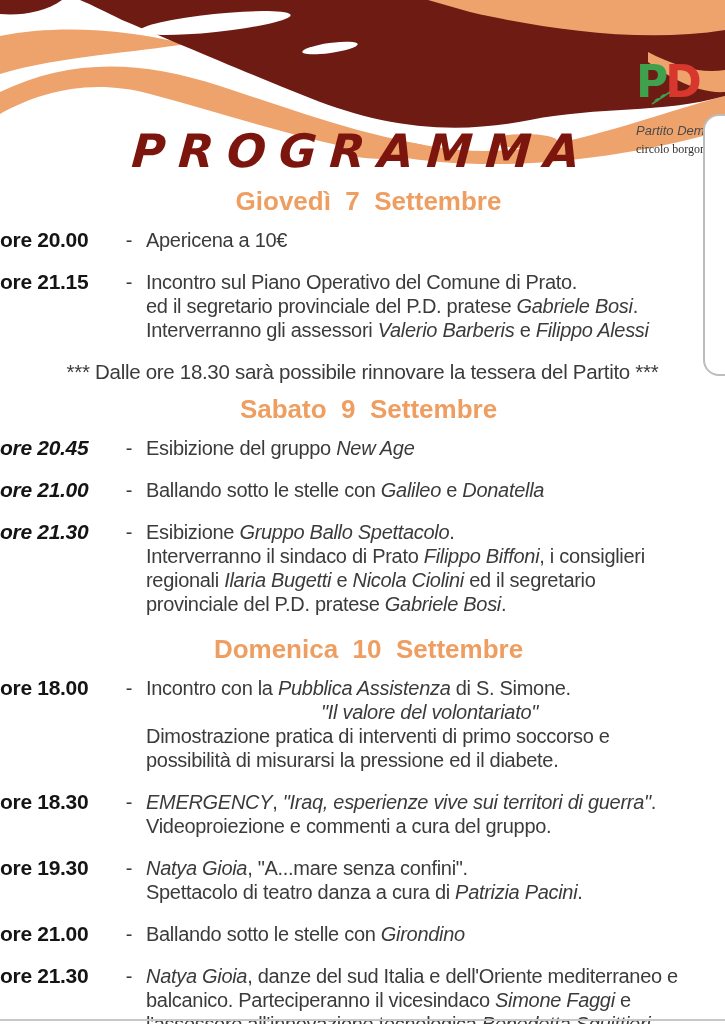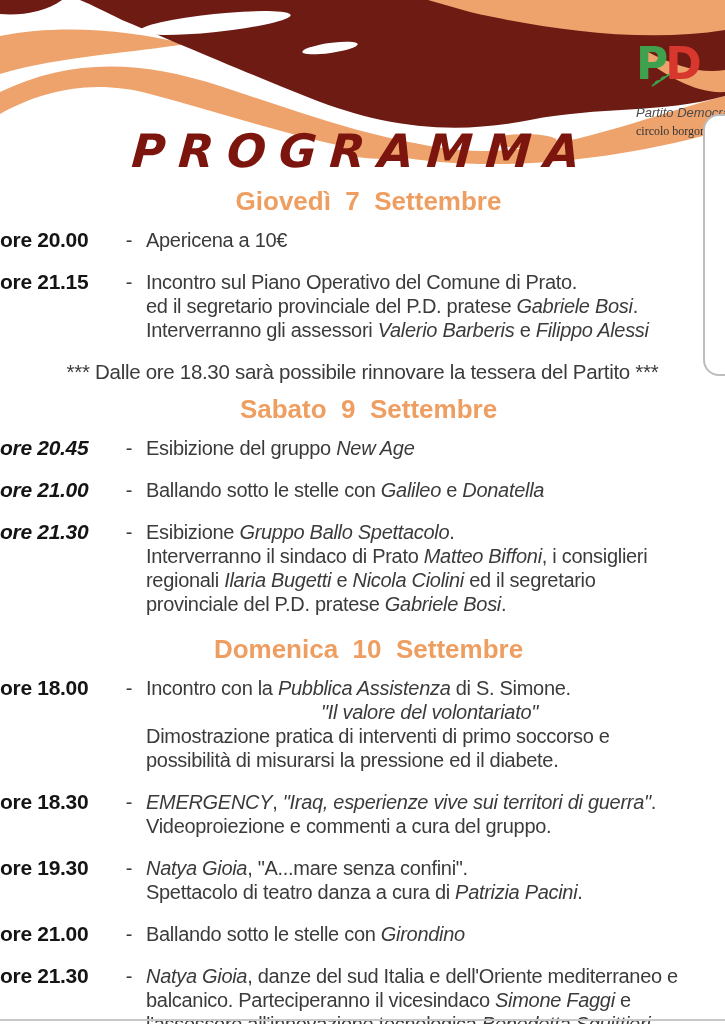--- a/index.html
+++ b/index.html
@@ -7,21 +7,21 @@
     position:relative;
     width:725px;height:1024px;
     background:#ffffff;
     overflow:hidden;
     font-family:"Liberation Sans", sans-serif;
     color:#3b3b3b;
   }
   
   .swoosh{position:absolute;top:0;left:0;width:725px;height:175px;}
   
-  .pd-logo{position:absolute;left:636px;top:42px;width:88px;line-height:1;}
+  .pd-logo{position:absolute;left:636px;top:60px;width:88px;line-height:1;}
   .pd-letters{position:relative;font-weight:900;font-size:44px;letter-spacing:-3px;font-family:"DejaVu Sans", sans-serif;}
   .pd-p{color:#3fa14e;}
   .pd-d{color:#d8372e;}
   .olive{position:absolute;left:14px;top:30px;}
   .pd-cap1{font-size:13px;color:#4a4a4a;margin-top:20px;white-space:nowrap;font-style:italic;}
   .pd-cap2{font-family:"Liberation Serif", serif;font-size:12px;color:#333;margin-top:6px;white-space:nowrap;}
   
   .scroll-thumb{
     position:absolute;right:-16px;top:114px;width:34px;height:258px;
     background:#fff;border:2px solid #bdbdbd;border-radius:16px;
@@ -135,21 +135,21 @@
           <span class="dash">-</span>
           <div class="desc">
             <div class="line"><span>Ballando sotto le stelle con </span><span class="it">Galileo</span><span> e </span><span class="it">Donatella</span></div>
           </div>
         </div>
         <div class="row">
           <span class="time it">ore 21.30</span>
           <span class="dash">-</span>
           <div class="desc">
             <div class="line"><span>Esibizione </span><span class="it">Gruppo Ballo Spettacolo</span><span>.</span></div>
-            <div class="line"><span>Interverranno il sindaco di Prato </span><span class="it">Matteo Biffoni</span><span>, i consiglieri</span></div>
+            <div class="line"><span>Interverranno il sindaco di Prato </span><span class="it">Filippo Biffoni</span><span>, i consiglieri</span></div>
             <div class="line"><span>regionali </span><span class="it">Ilaria Bugetti</span><span> e </span><span class="it">Nicola Ciolini</span><span> ed il segretario</span></div>
             <div class="line"><span>provinciale del P.D. pratese </span><span class="it">Gabriele Bosi</span><span>.</span></div>
           </div>
         </div>
         <h2 class="section-heading">Domenica  10  Settembre</h2>
         <div class="row">
           <span class="time">ore 18.00</span>
           <span class="dash">-</span>
           <div class="desc">
             <div class="line"><span>Incontro con la </span><span class="it">Pubblica Assistenza</span><span> di S. Simone.</span></div>

